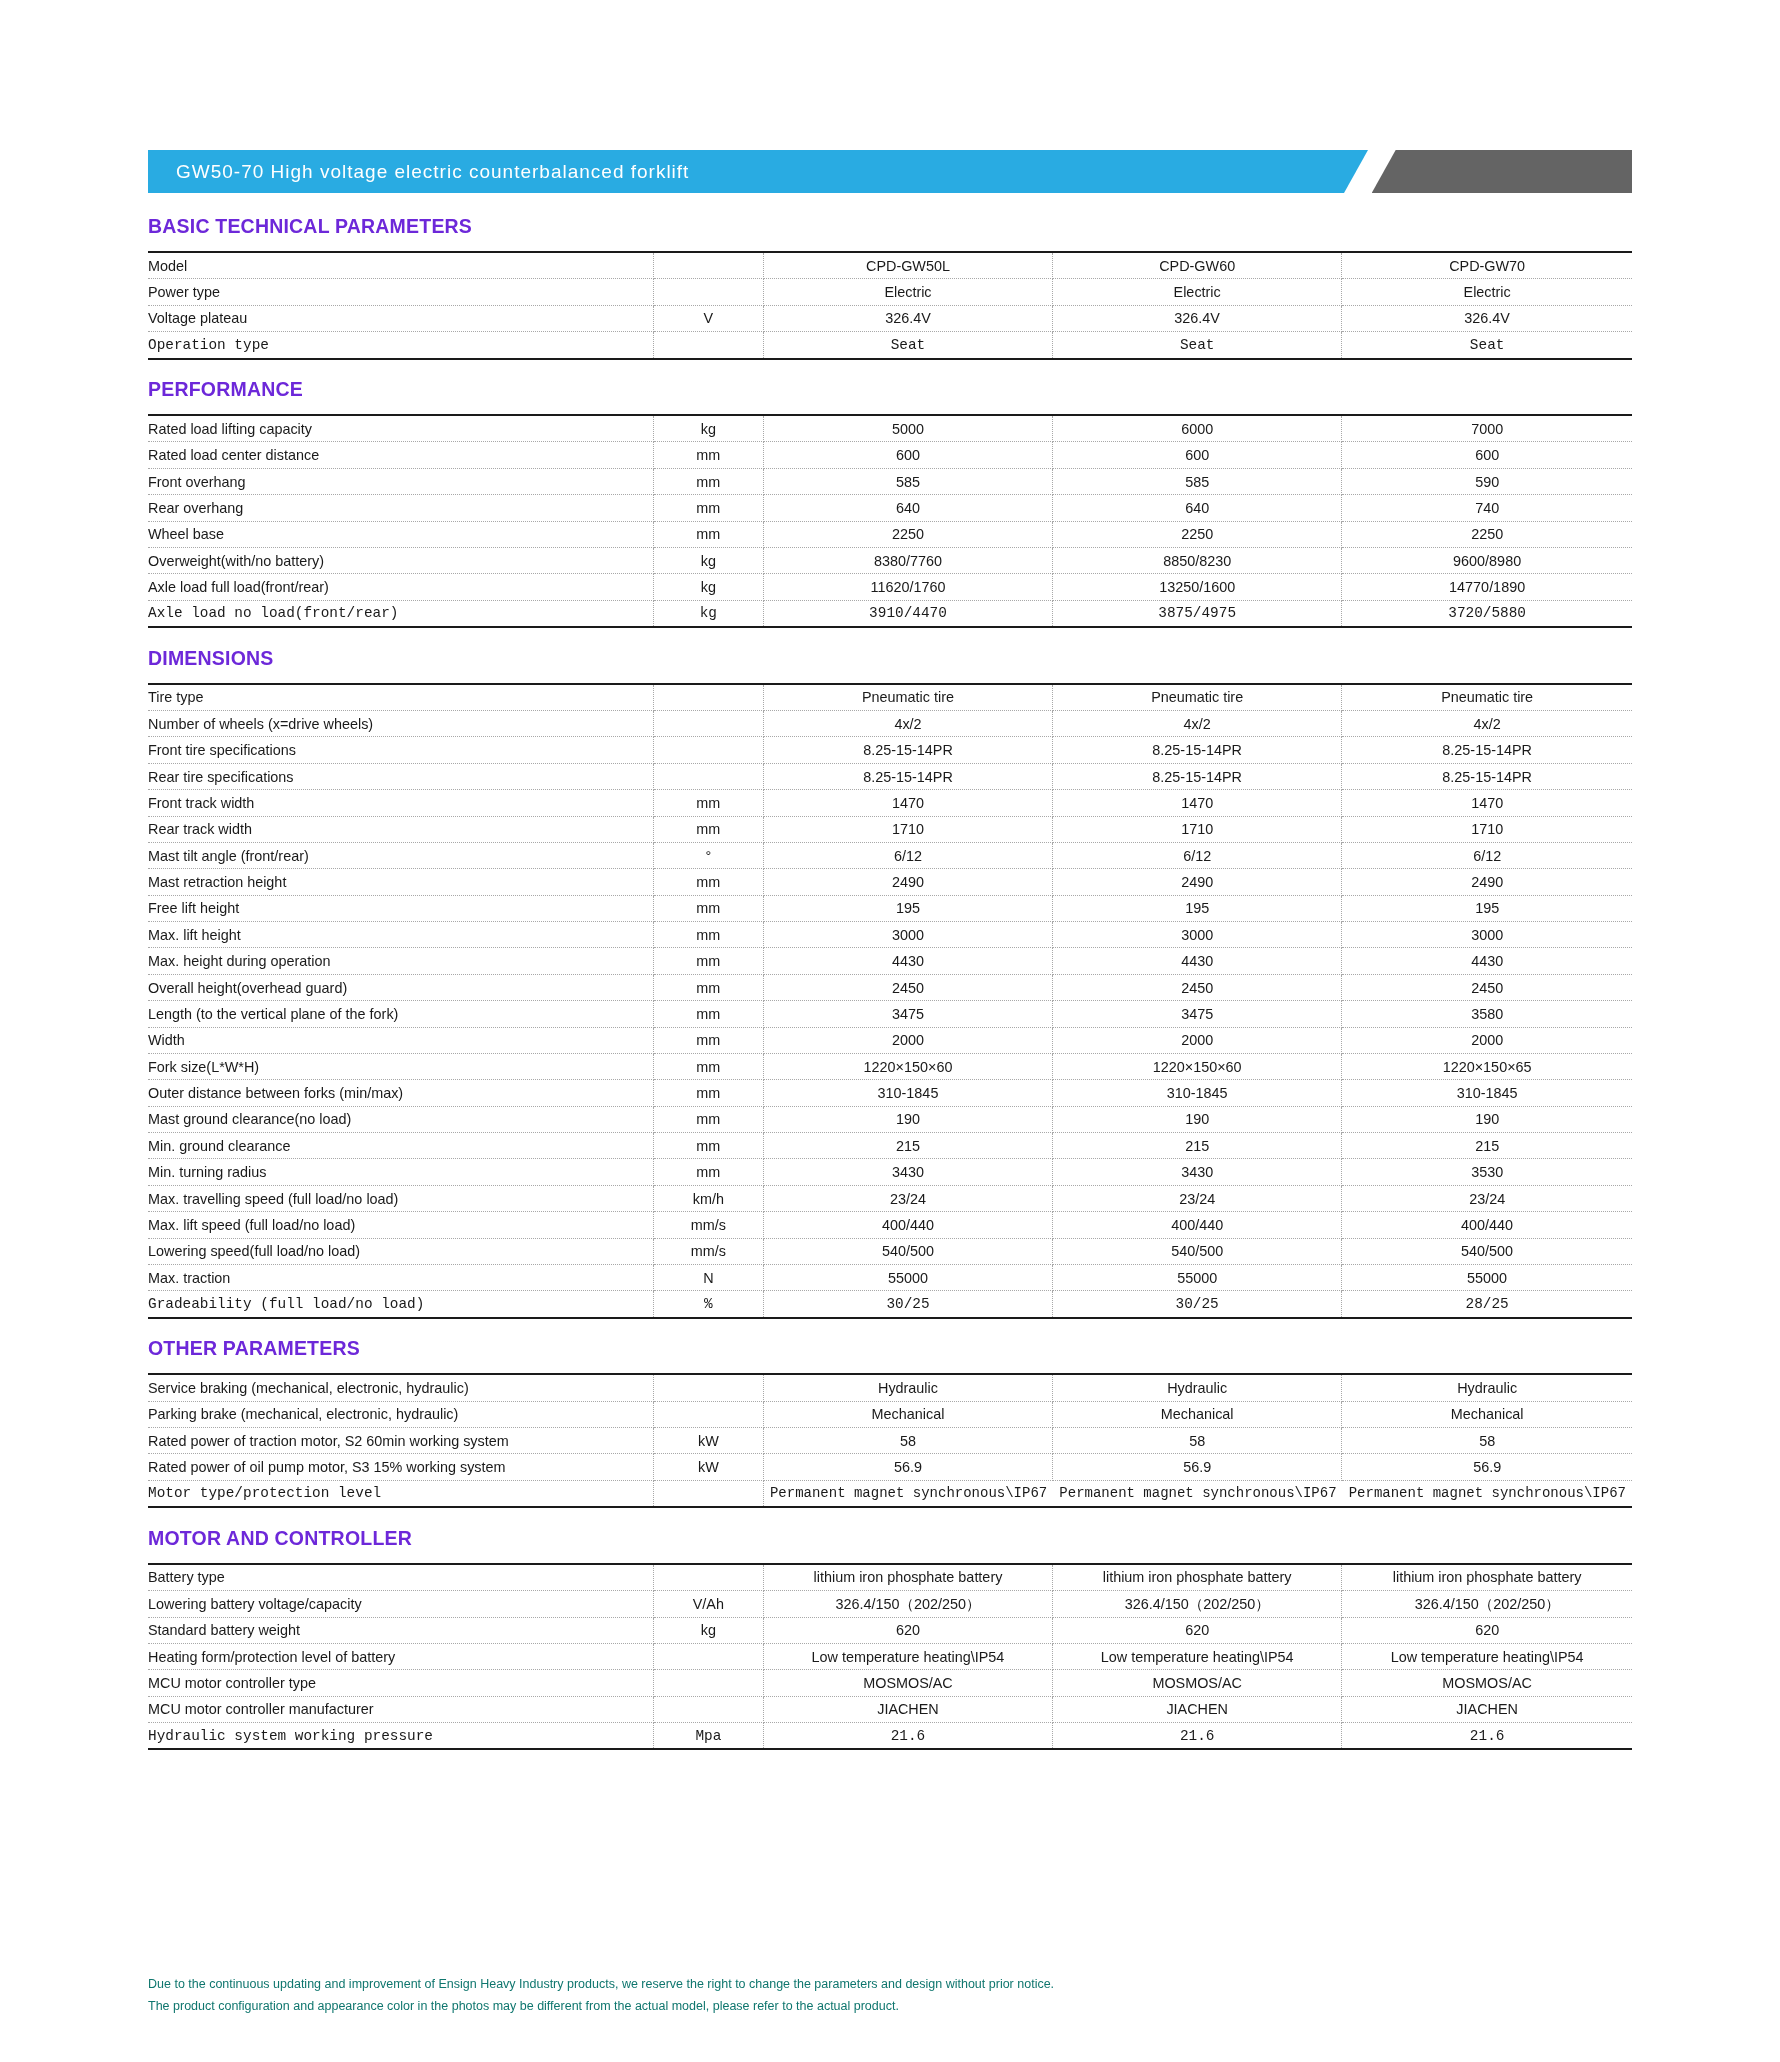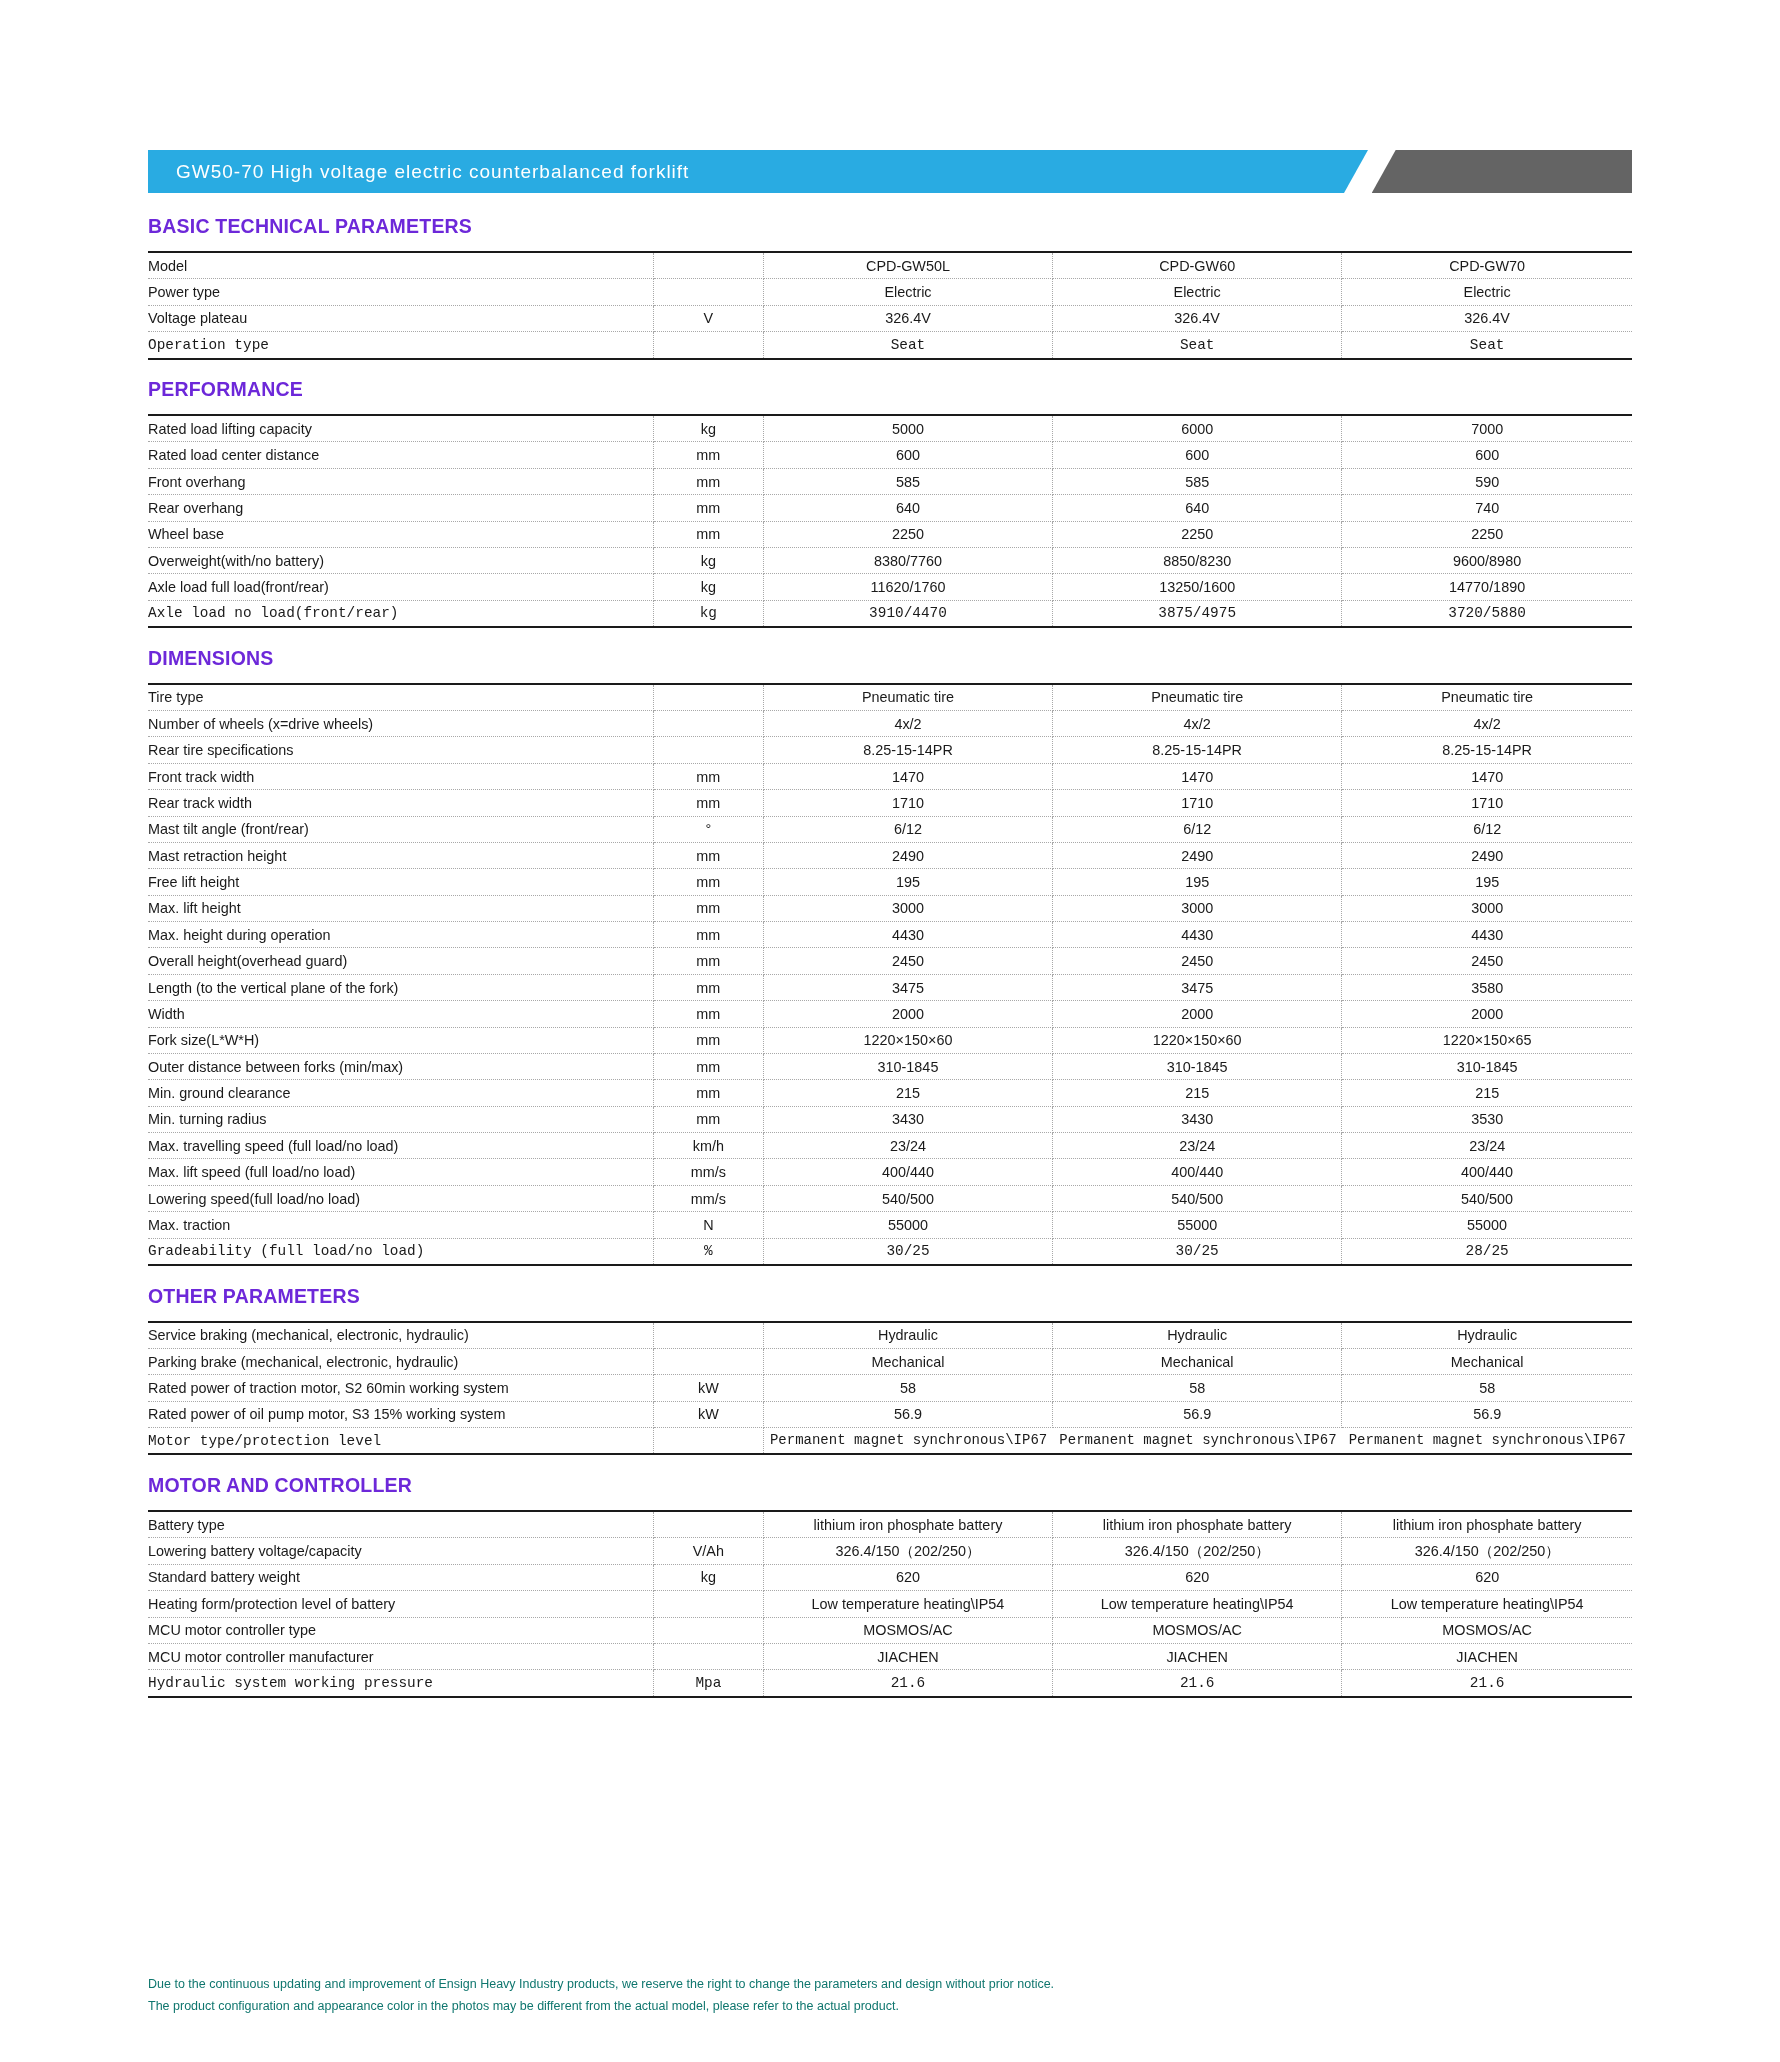--- a/index.html
+++ b/index.html
@@ -280,20 +280,27 @@
               <td class="val last">Pneumatic tire</td>
             </tr>
             <tr>
               <td class="label">Number of wheels (x=drive wheels)</td>
               <td class="unit"></td>
               <td class="val">4x/2</td>
               <td class="val">4x/2</td>
               <td class="val last">4x/2</td>
             </tr>
             <tr>
+              <td class="label">Front tire specifications</td>
+              <td class="unit"></td>
+              <td class="val">8.25-15-14PR</td>
+              <td class="val">8.25-15-14PR</td>
+              <td class="val last">8.25-15-14PR</td>
+            </tr>
+            <tr>
               <td class="label">Rear tire specifications</td>
               <td class="unit"></td>
               <td class="val">8.25-15-14PR</td>
               <td class="val">8.25-15-14PR</td>
               <td class="val last">8.25-15-14PR</td>
             </tr>
             <tr>
               <td class="label">Front track width</td>
               <td class="unit">mm</td>
               <td class="val">1470</td>
@@ -369,20 +376,27 @@
               <td class="val">1220×150×60</td>
               <td class="val">1220×150×60</td>
               <td class="val last">1220×150×65</td>
             </tr>
             <tr>
               <td class="label">Outer distance between forks (min/max)</td>
               <td class="unit">mm</td>
               <td class="val">310-1845</td>
               <td class="val">310-1845</td>
               <td class="val last">310-1845</td>
+            </tr>
+            <tr>
+              <td class="label">Mast ground clearance(no load)</td>
+              <td class="unit">mm</td>
+              <td class="val">190</td>
+              <td class="val">190</td>
+              <td class="val last">190</td>
             </tr>
             <tr>
               <td class="label">Min. ground clearance</td>
               <td class="unit">mm</td>
               <td class="val">215</td>
               <td class="val">215</td>
               <td class="val last">215</td>
             </tr>
             <tr>
               <td class="label">Min. turning radius</td>

